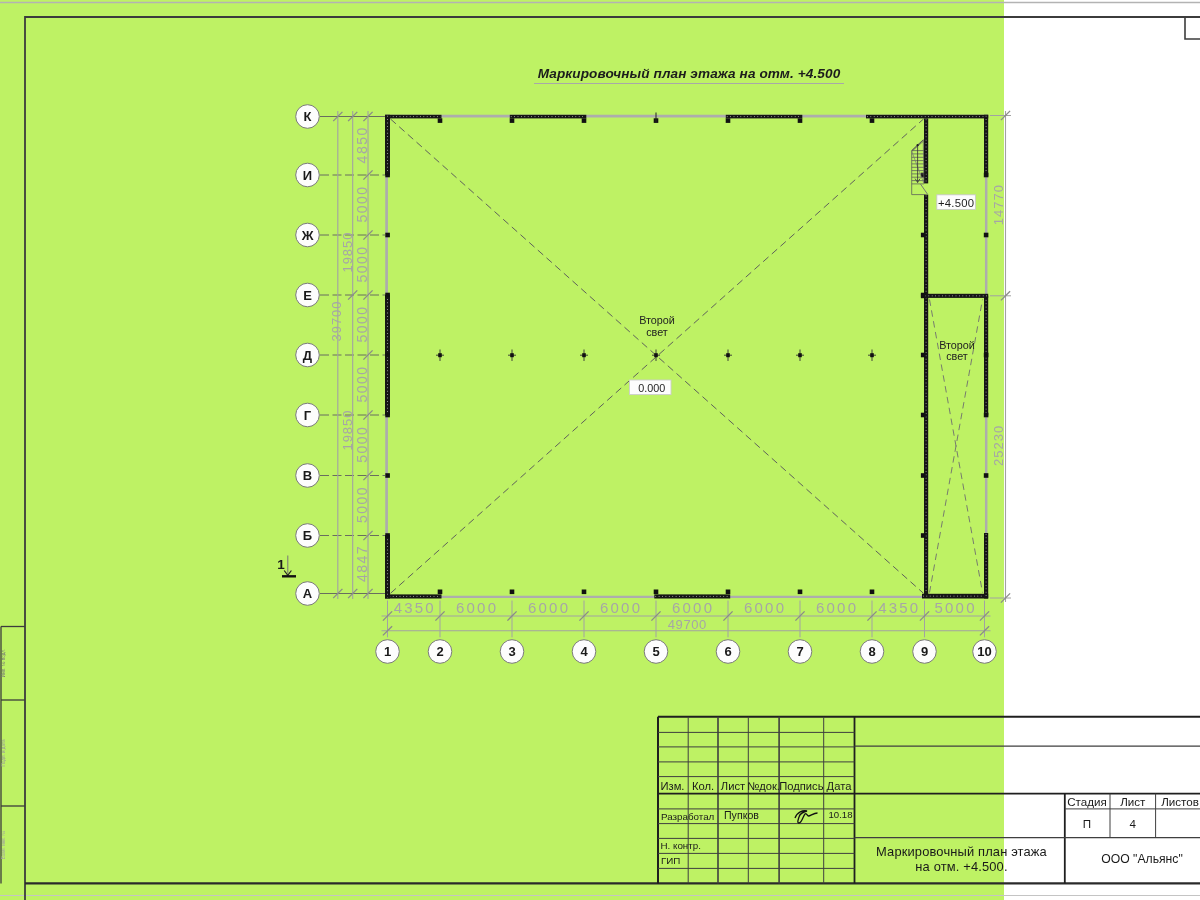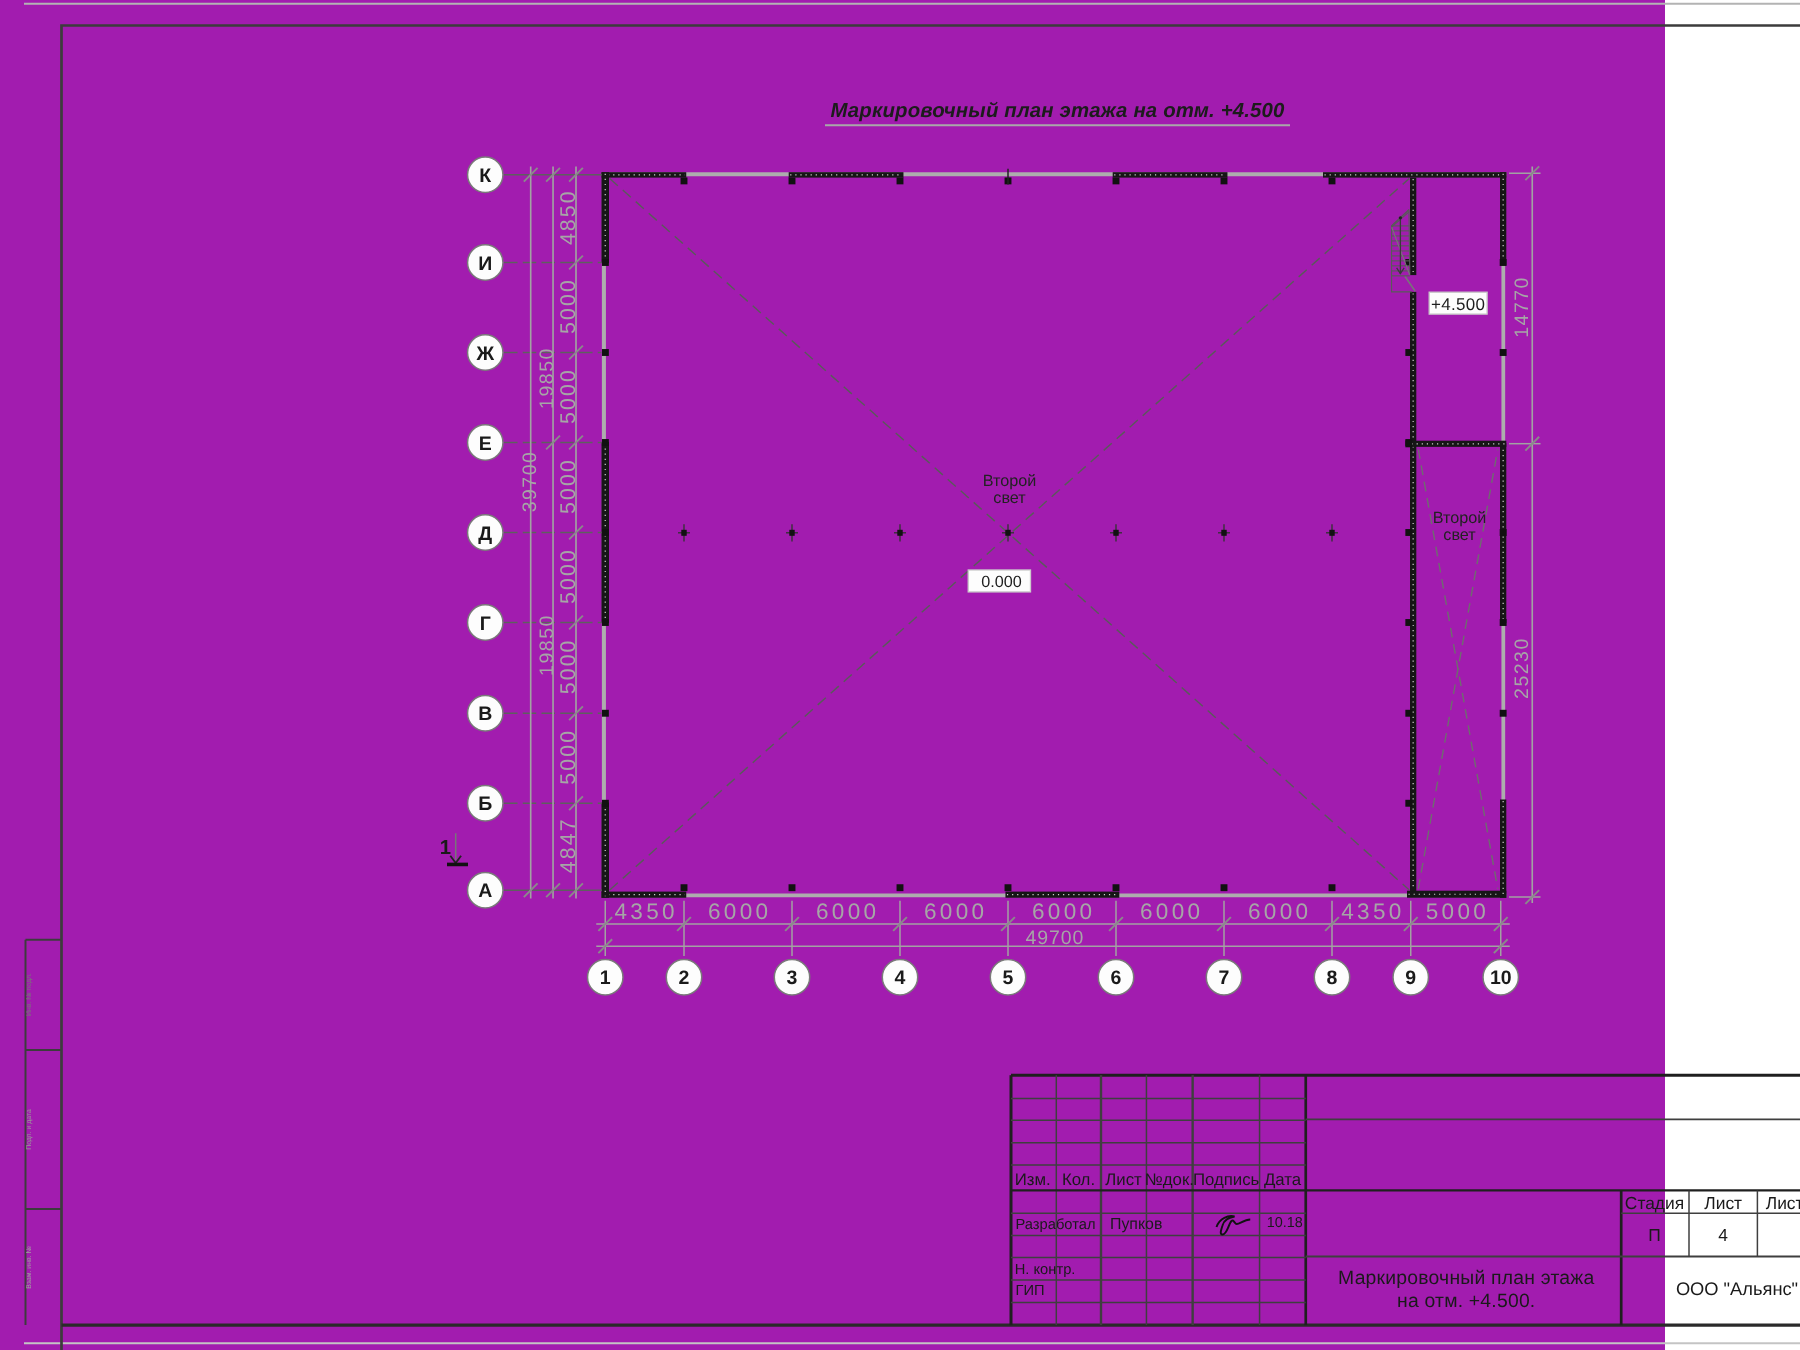--- a/index.html
+++ b/index.html
@@ -1,12 +1,12 @@
 <!DOCTYPE html>
-<html><head><meta charset="utf-8"><style>html,body{margin:0;padding:0;background:#fff;}#sheet{position:relative;filter:opacity(0.999);width:1094px;height:900px;background:#a21caf;font-family:"Liberation Sans",sans-serif;padding-left:16px;}svg text{font-family:"Liberation Sans",sans-serif;}</style></head><body>
+<html><head><meta charset="utf-8"><style>html,body{margin:0;padding:0;background:#fff;}#sheet{position:relative;filter:opacity(0.999);width:1004px;height:900px;background:#bef264;font-family:"Liberation Sans",sans-serif;}svg text{font-family:"Liberation Sans",sans-serif;}</style></head><body>
 <div id="sheet">
 <svg width="1200" height="900" viewBox="0 0 1200 900">
 
 <line x1="0" y1="2.5" x2="1200" y2="2.5" stroke="#b3b3b3" stroke-width="1.4" stroke-linecap="butt"></line>
 
 <line x1="0" y1="895.5" x2="1200" y2="895.5" stroke="#c4c4c4" stroke-width="1.2" stroke-linecap="butt"></line>
 
 <g fill="none" stroke="#3c3c3c" stroke-width="1.8">
         <polyline points="25,900 25,17 1200,17"></polyline>
       </g>

